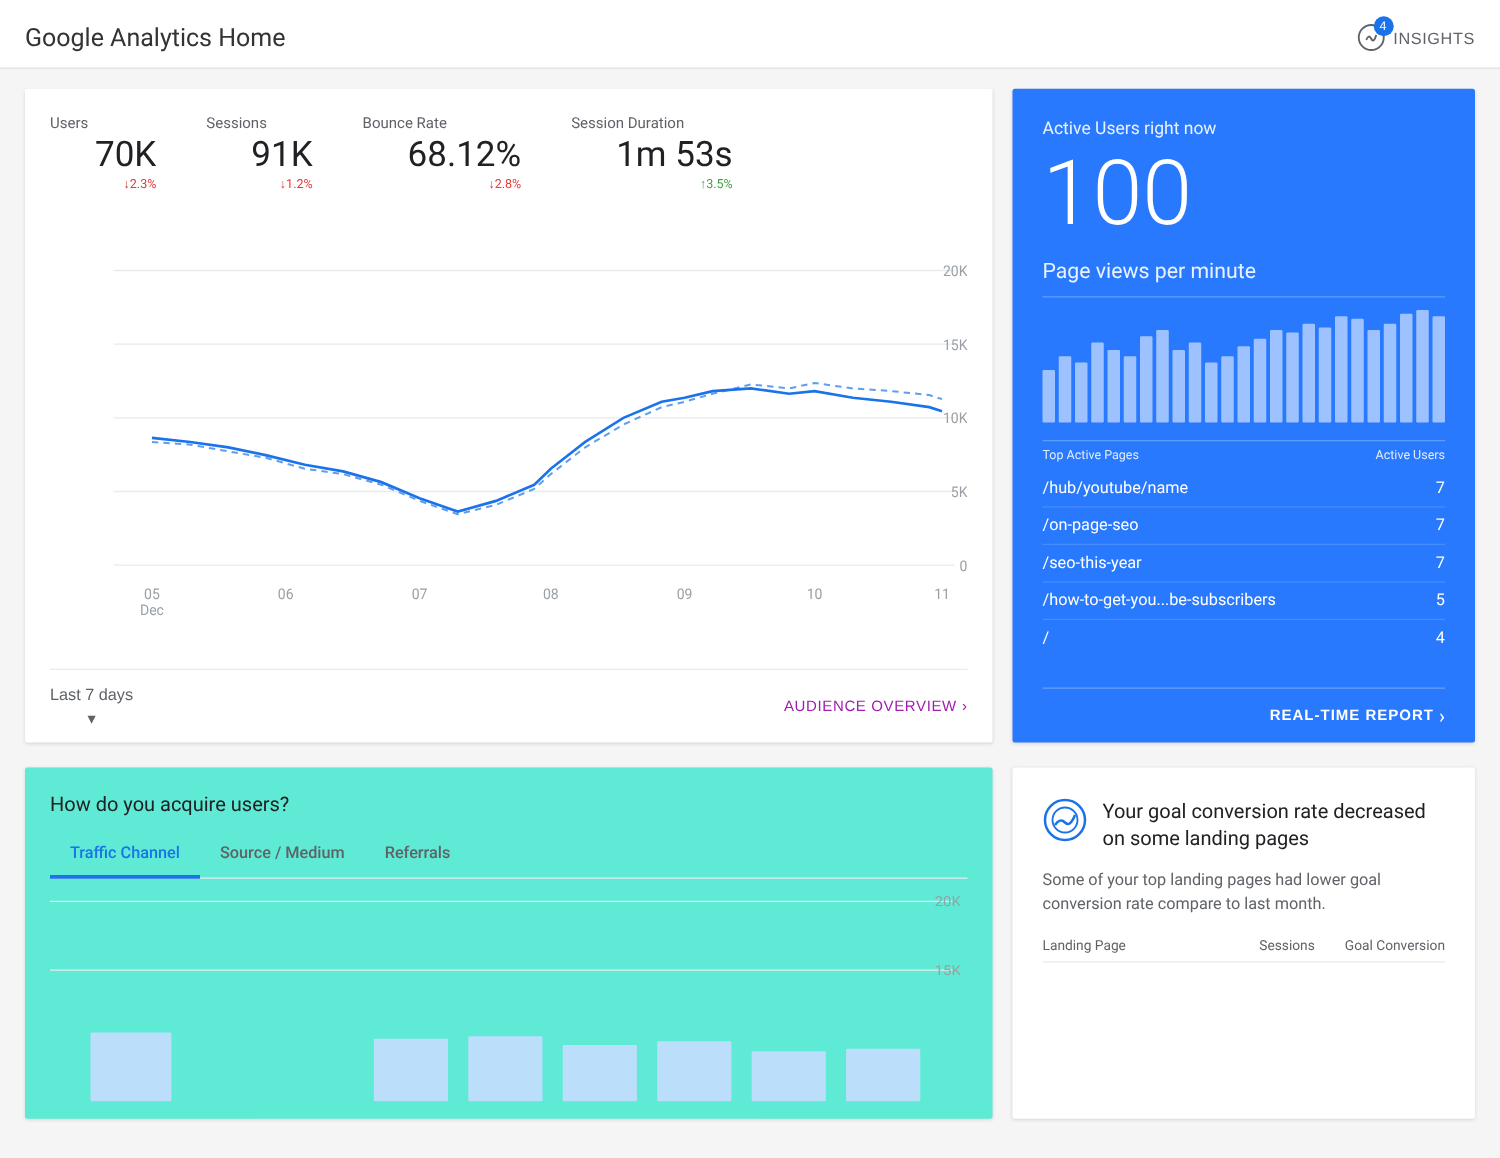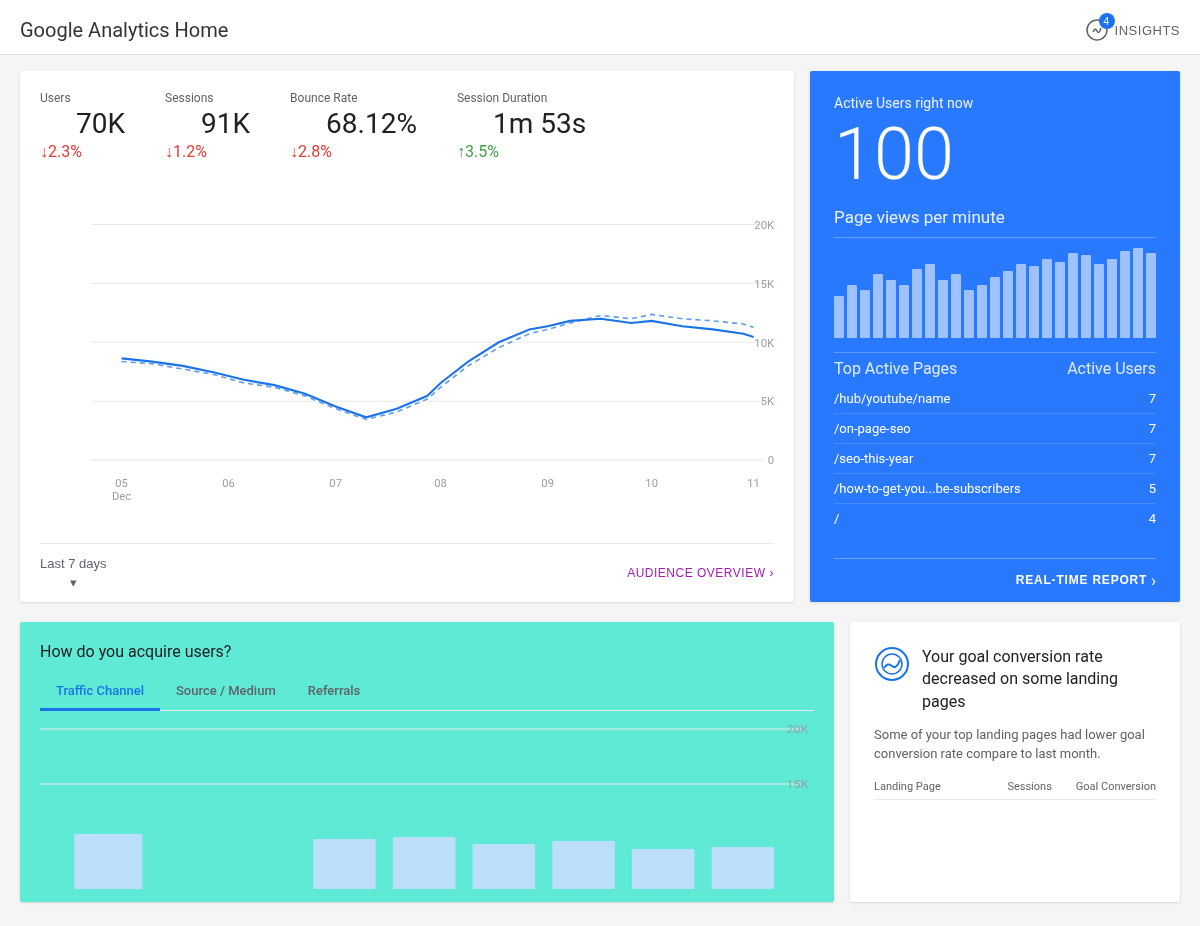--- a/index.html
+++ b/index.html
@@ -98,22 +98,23 @@
       margin-bottom: 4px;
     }
     .metric-value {
       font-size: 28px;
       font-weight: 400;
       color: #202124;
       line-height: 1.1;
       margin-left: 36px;
     }
     .metric-change {
-      font-size: 16px;
+      font-size: 10px;
       margin-top: 2px;
+      text-align: right;
     }
     .metric-change.down { color: #e53935; }
     .metric-change.up { color: #43a047; }
     .arrow-up::before { content: '↑'; }
     .arrow-down::before { content: '↓'; }
 
     .chart-area {
       flex: 1;
       position: relative;
       min-height: 300px;
@@ -193,21 +194,21 @@
       margin-bottom: 14px;
     }
     .bar-chart-area .bar {
       flex: 1;
       background: rgba(255,255,255,0.55);
       border-radius: 1px;
     }
     .top-pages-header {
       display: flex;
       justify-content: space-between;
-      font-size: 16px;
+      font-size: 10px;
       opacity: 0.85;
       padding: 6px 0 6px 0;
       border-top: 1px solid rgba(255,255,255,0.3);
     }
     .top-pages-list {
       list-style: none;
       flex: 1;
     }
     .top-pages-list li {
       display: flex;
@@ -279,21 +280,21 @@
       border-bottom: 3px solid #1a73e8;
     }
     .acquire-chart {
       min-height: 170px;
       position: relative;
       margin-top: 8px;
     }
 
     
     .insight-card {
-      width: 330px;
+      width: 370px;
       background: #fff;
       border-radius: 2px;
       box-shadow: 0 1px 3px rgba(0,0,0,0.12);
       padding: 24px;
       display: flex;
       flex-direction: column;
     }
     .insight-header {
       display: flex;
       align-items: flex-start;

